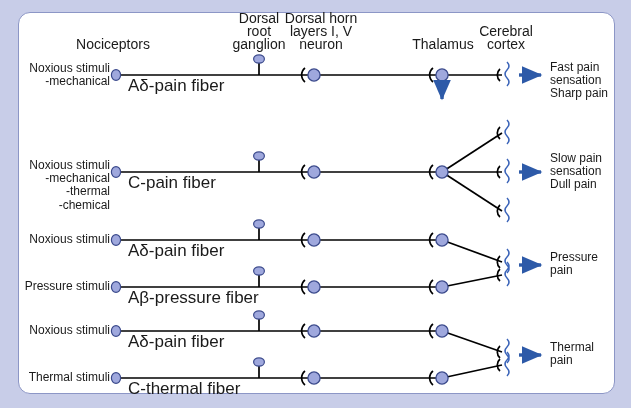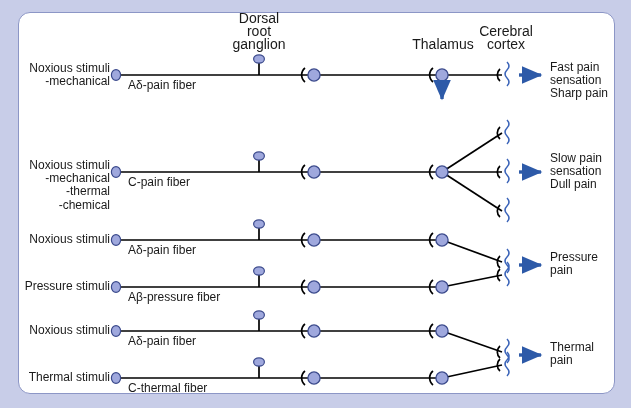--- a/index.html
+++ b/index.html
@@ -23,21 +23,21 @@
     position:absolute;
     color:#1a1a1a;
     font-size:12px;
     line-height:13.2px;
     white-space:pre;
   }
   .lbl.r{text-align:right;}
   .lbl.c{text-align:center;}
   .lbl.l{text-align:left;}
   .hdr{font-size:14px;line-height:13.2px;}
-  .fiber{font-size:12px;}
+  .fiber{font-size:17px;}
 </style>
 </head>
 <body>
 
 <div id="stage">
   <div id="panel"></div>
 
   <svg id="art" viewBox="0 0 631 408">
     <defs>
       <marker id="arrowR" markerWidth="7" markerHeight="7" refX="5.6" refY="3.1" orient="auto">
@@ -158,23 +158,27 @@
       <line x1="519" y1="172" x2="541" y2="172" marker-end="url(#arrowR)"></line>
       <line x1="519" y1="265" x2="541" y2="265" marker-end="url(#arrowR)"></line>
       <line x1="519" y1="355" x2="541" y2="355" marker-end="url(#arrowR)"></line>
     </g>
 
     <g stroke="#2d5aa8" stroke-width="3.4" fill="none">
       <line x1="442" y1="86" x2="442" y2="99" marker-end="url(#arrowD)"></line>
     </g>
   </svg>
 
+  <div class="lbl c hdr" style="left:53px;top:38px;width:120px;">Nociceptors</div>
   <div class="lbl c hdr" style="left:214px;top:12px;width:90px;">Dorsal
 root
 ganglion</div>
+  <div class="lbl c hdr" style="left:277px;top:12px;width:88px;">Dorsal horn
+layers I, V
+neuron</div>
   <div class="lbl c hdr" style="left:400px;top:38px;width:86px;">Thalamus</div>
   <div class="lbl c hdr" style="left:466px;top:25px;width:80px;">Cerebral
 cortex</div>
 
   <div class="lbl r" style="left:8px;top:62px;width:102px;">Noxious stimuli
 -mechanical</div>
   <div class="lbl r" style="left:8px;top:159px;width:102px;">Noxious stimuli
 -mechanical
 -thermal
 -chemical</div>

